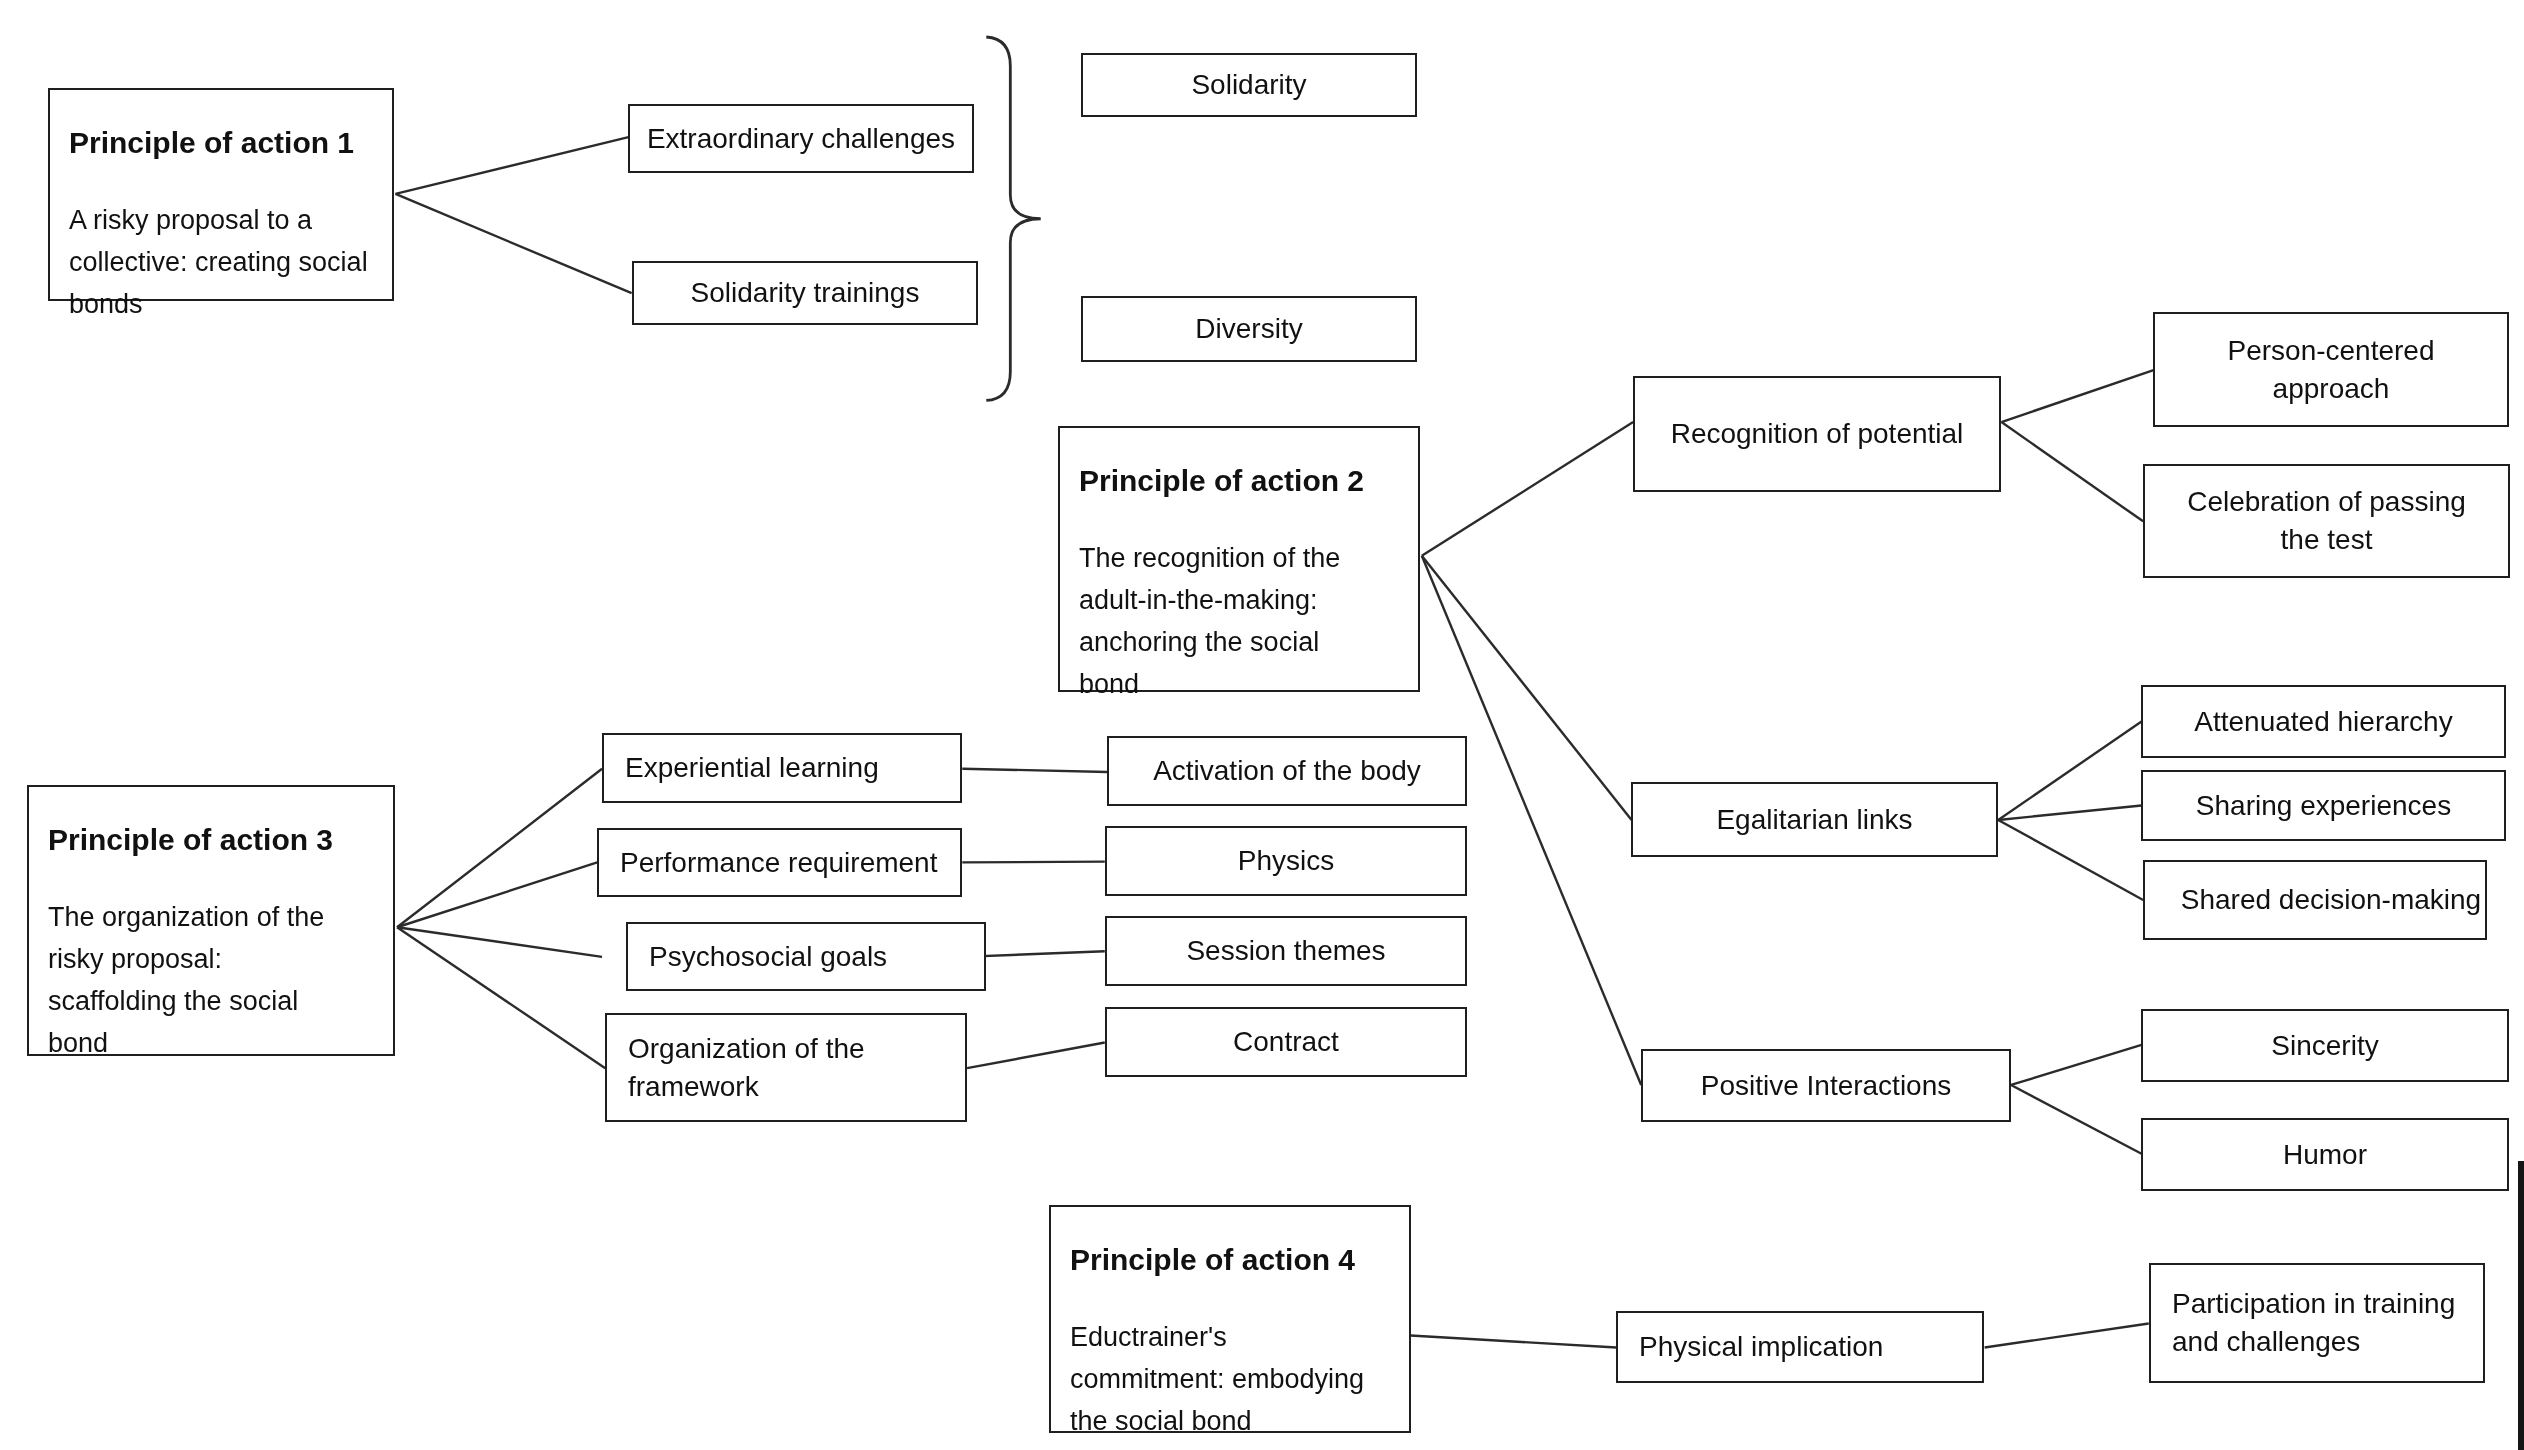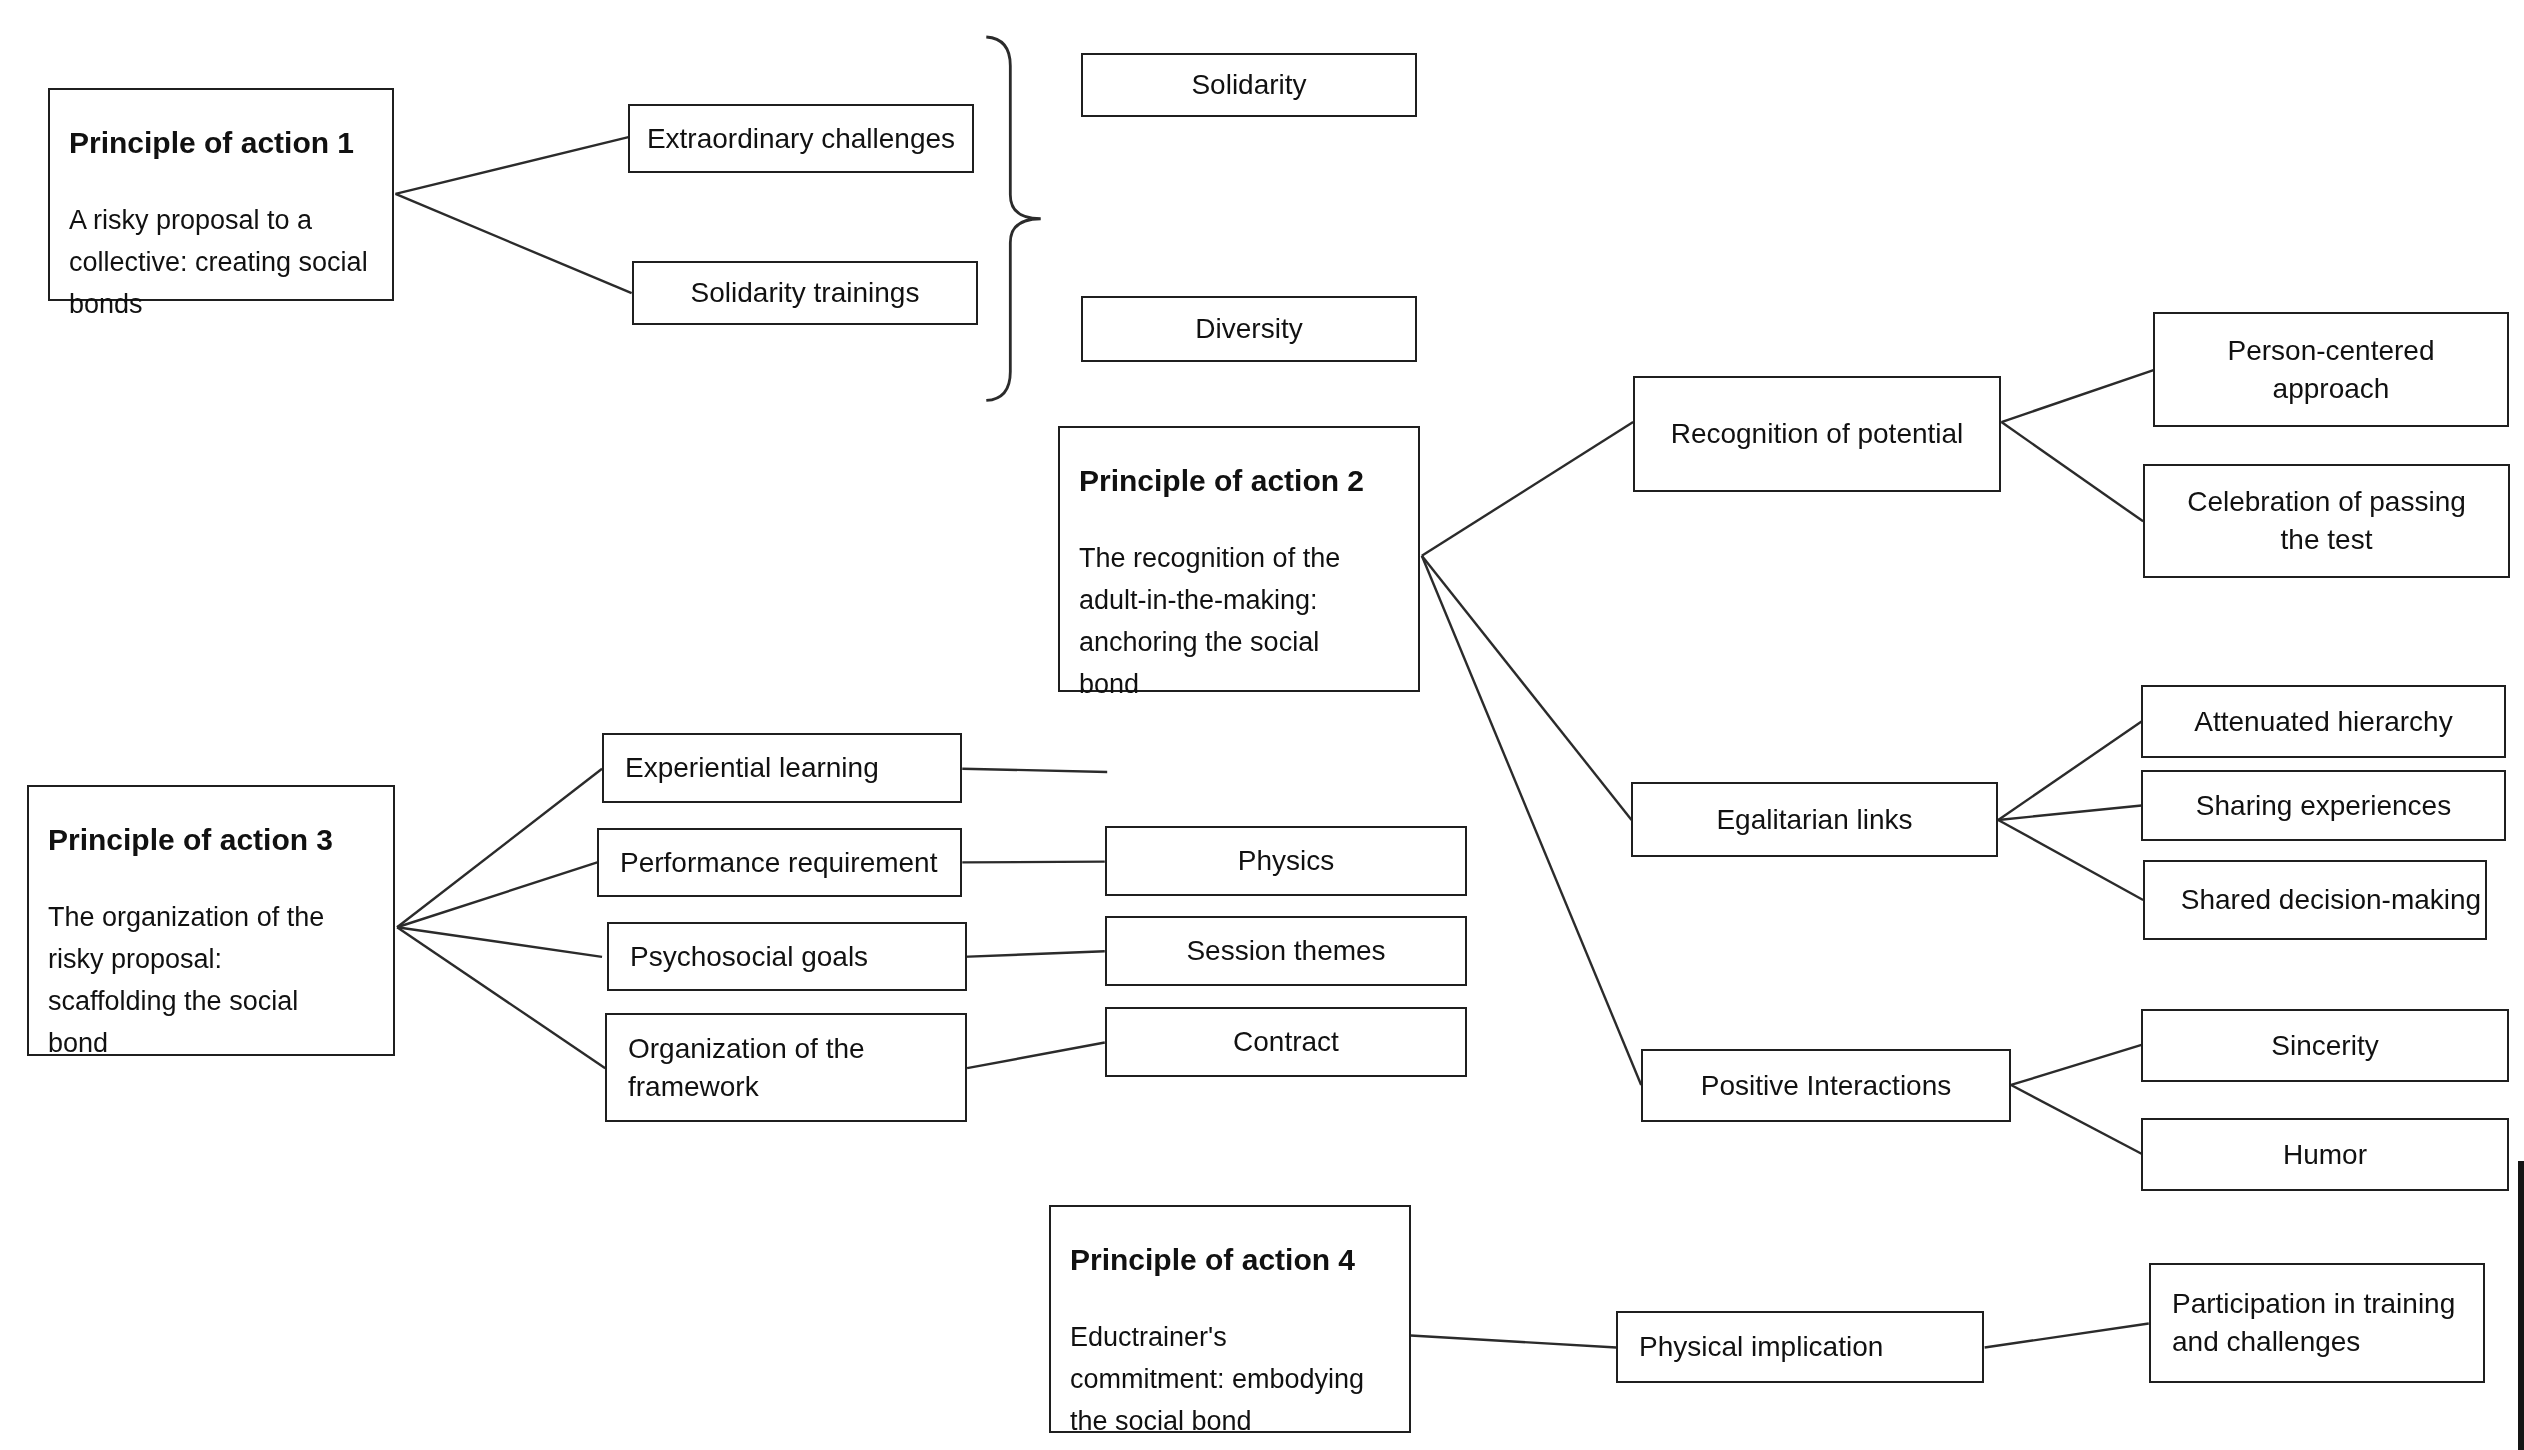--- a/index.html
+++ b/index.html
@@ -143,28 +143,31 @@
   <div class="node" style="left:2141px; top:1118px; width:368px; height:73px;">
     <span>Humor</span>
   </div>
 
   <div class="node leftalign" style="left:602px; top:733px; width:360px; height:70px;">
     <span>Experiential learning</span>
   </div>
   <div class="node leftalign" style="left:597px; top:828px; width:365px; height:69px;">
     <span>Performance requirement</span>
   </div>
-  <div class="node leftalign" style="left:607px; top:922px; width:360px; height:69px;">
+  <div class="node leftalign" style="left:626px; top:922px; width:360px; height:69px;">
     <span>Psychosocial goals</span>
   </div>
   <div class="node leftalign" style="left:605px; top:1013px; width:362px; height:109px;">
     <span>Organization of the
 framework</span>
   </div>
 
+  <div class="node" style="left:1107px; top:736px; width:360px; height:70px;">
+    <span>Activation of the body</span>
+  </div>
   <div class="node" style="left:1105px; top:826px; width:362px; height:70px;">
     <span>Physics</span>
   </div>
   <div class="node" style="left:1105px; top:916px; width:362px; height:70px;">
     <span>Session themes</span>
   </div>
   <div class="node" style="left:1105px; top:1007px; width:362px; height:70px;">
     <span>Contract</span>
   </div>
 

